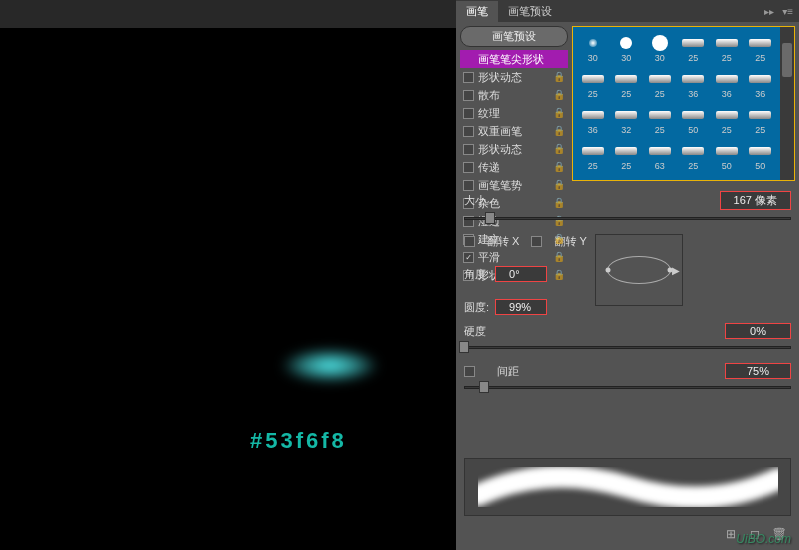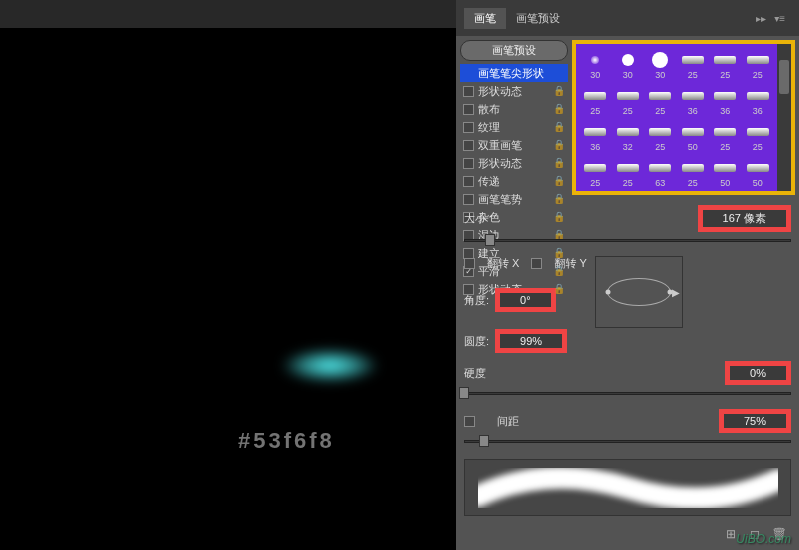--- a/index.html
+++ b/index.html
@@ -1,50 +1,50 @@
 <!DOCTYPE html>
 <html><head>
 <meta charset="utf-8">
 <style>
 * { margin: 0; padding: 0; box-sizing: border-box; font-family: "Microsoft YaHei", sans-serif; }
 body { background: #000; width: 799px; height: 550px; overflow: hidden; position: relative; }
 .topbar { position: absolute; top: 0; left: 0; right: 0; height: 28px; background: #282828; }
 .canvas-area { position: absolute; top: 28px; left: 0; width: 456px; height: 522px; background: #000; }
 .glow { position: absolute; left: 280px; top: 320px; width: 100px; height: 35px; background: radial-gradient(ellipse, #53f6f8 0%, rgba(83,246,248,0.5) 40%, transparent 70%); border-radius: 50%; filter: blur(6px); }
-.hex-label { position: absolute; left: 238px; top: 400px; color: #737373; font-size: 22px; font-weight: bold; letter-spacing: 3px; }
+.hex-label { position: absolute; left: 250px; top: 400px; color: #14b8a6; font-size: 22px; font-weight: bold; letter-spacing: 3px; }
 .panel { position: absolute; top: 0; right: 0; width: 343px; height: 550px; background: #535353; display: flex; flex-direction: column; }
-.panel-tabs { height: 36px; background: #3a3a3a; display: flex; align-items: center; padding: 0 8px; }
+.panel-tabs { height: 22px; background: #3a3a3a; display: flex; align-items: center; padding: 0 0; }
 .tab { padding: 3px 10px; font-size: 11px; color: #ccc; cursor: pointer; }
 .tab.active { background: #535353; color: #fff; }
 .tab-controls { margin-left: auto; display: flex; gap: 8px; padding-right: 6px; }
 .tab-icon { color: #999; font-size: 10px; cursor: pointer; }
 .panel-body { flex: 1; display: flex; flex-direction: column; padding: 4px; gap: 4px; overflow: hidden; }
 .upper-row { display: flex; gap: 4px; height: 155px; }
 .options-col { width: 108px; display: flex; flex-direction: column; }
 .preset-btn { background: #6a6a6a; border: 1px solid #333; border-radius: 10px; color: #eee; font-size: 11px; padding: 2px 0; text-align: center; margin-bottom: 3px; cursor: pointer; }
 .opt-row { display: flex; align-items: center; height: 18px; padding: 0 3px; font-size: 11px; color: #ddd; gap: 4px; }
-.opt-row.active { background: #1d4ed8; color: #fff; justify-content: flex-end; }
+.opt-row.active { background: #a21caf; color: #fff; justify-content: flex-end; }
 .opt-row .cb { width: 11px; height: 11px; border: 1px solid #888; background: #444; display: inline-flex; align-items: center; justify-content: center; font-size: 8px; color: #ddd; }
 .opt-row .cb.checked::after { content: "✓"; }
 .opt-row .lbl { flex: 1; }
 .opt-row .lock { width: 12px; height: 12px; opacity: 0.6; font-size: 10px; }
-.brush-grid-wrap { flex: 1; background: #6d28d9; border: 4px solid #eab308; display: flex; }
+.brush-grid-wrap { flex: 1; background: #0369a1; border: 1px solid #eab308; display: flex; }
 .brush-grid { flex: 1; padding: 4px; display: grid; grid-template-columns: repeat(6, 1fr); gap: 2px; overflow: hidden; }
 .brush-cell { display: flex; flex-direction: column; align-items: center; justify-content: center; height: 34px; cursor: pointer; }
 .brush-prev { width: 26px; height: 20px; display: flex; align-items: center; justify-content: center; }
 .brush-num { font-size: 9px; color: #ccc; }
 .circ { border-radius: 50%; background: #fff; }
 .circ.soft { background: radial-gradient(circle, #fff 0%, rgba(255,255,255,0.3) 70%, transparent 100%); }
 .flat { width: 22px; height: 8px; background: linear-gradient(180deg, #fff, #888); border-radius: 2px; }
 .scrollbar { width: 14px; background: #3a3a3a; position: relative; }
 .scroll-thumb { position: absolute; top: 16px; left: 2px; right: 2px; height: 34px; background: #6a6a6a; border-radius: 2px; }
 .controls { padding: 6px 4px; flex: 1; display: flex; flex-direction: column; gap: 8px; font-size: 11px; color: #ddd; }
 .ctrl-row { display: flex; align-items: center; gap: 22px; }
 .ctrl-label { width: 36px; }
-.val-box { background: #3a3a3a; border: 5px solid #ef4444; padding: 1px 20px; min-width: 52px; color: #eee; font-size: 11px; }
+.val-box { background: #3a3a3a; border: 1px solid #ef4444; padding: 1px 13px; min-width: 52px; color: #eee; font-size: 11px; }
 .val-box.right { margin-left: auto; min-width: 66px; text-align: center; }
 .slider { position: relative; height: 14px; margin-top: 2px; }
 .slider-track { position: absolute; top: 5px; left: 0; right: 0; height: 3px; background: #3a3a3a; border: 1px solid #222; }
 .slider-knob { position: absolute; top: 0; width: 10px; height: 12px; background: #888; border: 1px solid #333; transform: translateX(-50%); }
 .flip-row { display: flex; gap: 12px; align-items: center; }
 .angle-box { display: flex; gap: 8px; align-items: flex-start; }
 .angle-inputs { display: flex; flex-direction: column; gap: 9px; }
 .angle-inputs .ctrl-row { gap: 6px; margin-top: 8px; }
 .angle-widget { width: 88px; height: 72px; border: 1px solid #333; background: #535353; position: relative; display: flex; align-items: center; justify-content: center; }
 .ellipse { width: 64px; height: 28px; border: 1px solid #aaa; border-radius: 50%; position: relative; }

